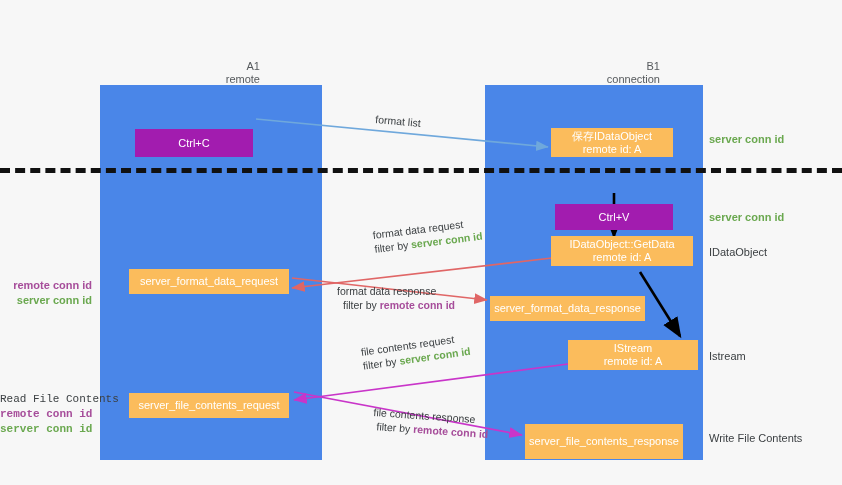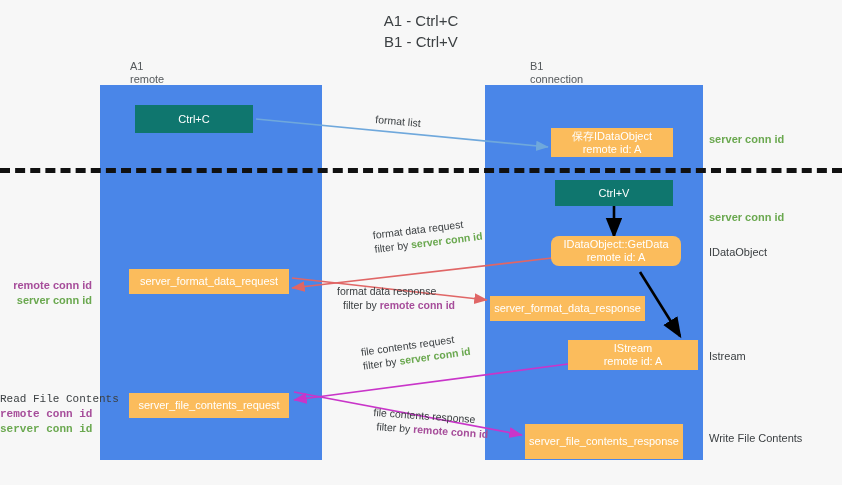--- a/index.html
+++ b/index.html
@@ -28,21 +28,21 @@
     width: 842px;
     height: 485px;
     pointer-events: none;
   }
   .lane {
     position: absolute;
     background: #4a86e8;
   }
   .lane-head {
     position: absolute;
-    text-align: left;
+    text-align: right;
     font-size: 11px;
     line-height: 13px;
     color: #55595c;
     white-space: pre-line;
   }
   .title {
     position: absolute;
     left: 0;
     top: 10px;
     width: 842px;
@@ -57,21 +57,21 @@
     box-sizing: border-box;
     display: flex;
     flex-direction: column;
     align-items: center;
     justify-content: center;
     text-align: center;
     font-size: 11px;
     line-height: 13px;
     color: #ffffff;
   }
-  .node.green { background: #0f766e; }
+  .node.green { background: #a21caf; margin-top: 24px; }
   .node.orange { background: #fbbc5c; }
   .node .l2 { display: block; }
 
   .edge-label {
     position: absolute;
     font-size: 10.5px;
     line-height: 14px;
     color: #3c4043;
     white-space: nowrap;
   }
@@ -106,22 +106,20 @@
     width: 842px;
     height: 0;
     border-top: 5px dashed #111111;
   }
 </style>
 </head>
 <body>
 
 <div id="canvas">
 
-  <div class="title">A1 - Ctrl+C
-B1 - Ctrl+V</div>
 
   <div class="lane-head" style="left:130px; top:60px; width:130px;">A1
 remote</div>
   <div class="lane-head" style="left:530px; top:60px; width:130px;">B1
 connection</div>
 
   <div class="lane" style="left:100px; top:85px; width:222px; height:375px;"></div>
   <div class="lane" style="left:485px; top:85px; width:218px; height:375px;"></div>
 
   <svg class="wires" viewBox="0 0 842 485">
@@ -163,21 +161,21 @@
 
   <div class="node orange" style="left:551px; top:128px; width:122px; height:29px;">
     <span>保存IDataObject</span>
     <span class="l2">remote id: A</span>
   </div>
 
   <div class="node green" style="left:555px; top:180px; width:118px; height:26px;">
     <span>Ctrl+V</span>
   </div>
 
-  <div class="node orange" style="left:551px; top:236px; width:130px; height:30px;border-radius:8px;">
+  <div class="node orange" style="left:551px; top:236px; width:142px; height:30px;">
     <span>IDataObject::GetData</span>
     <span class="l2">remote id: A</span>
   </div>
 
   <div class="node orange" style="left:568px; top:340px; width:130px; height:30px;">
     <span>IStream</span>
     <span class="l2">remote id: A</span>
   </div>
 
   <div class="node orange" style="left:129px; top:269px; width:160px; height:25px;">

